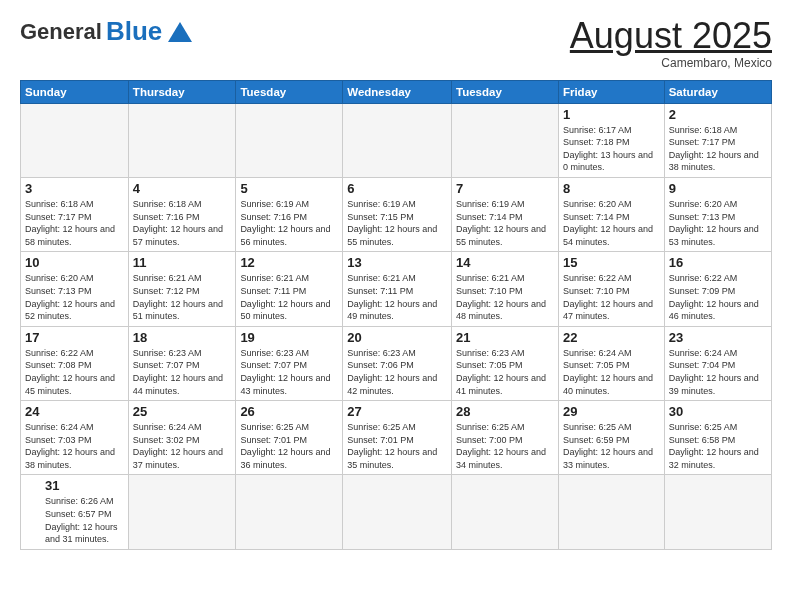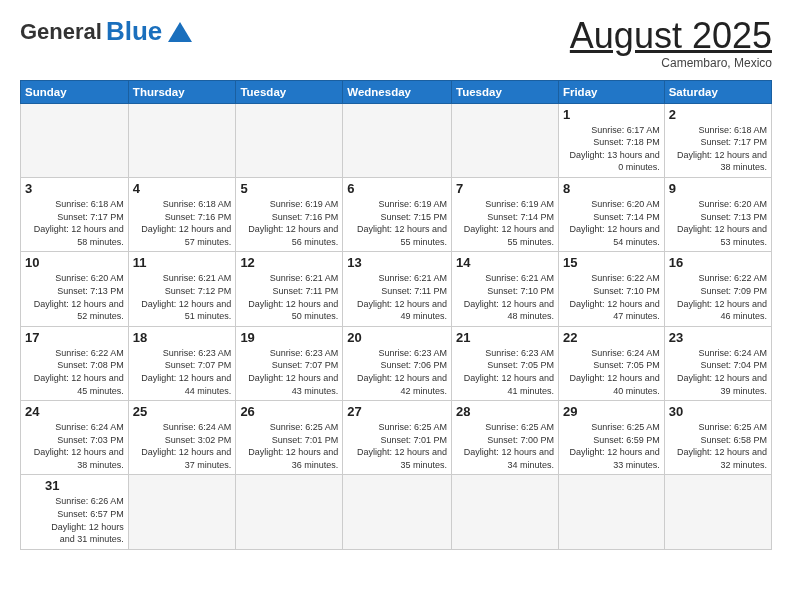--- a/index.html
+++ b/index.html
@@ -96,21 +96,20 @@
       font-size: 13px;
       font-weight: bold;
       color: #222;
       display: block;
       margin-bottom: 2px;
     }
     .day-info {
       font-size: 9px;
       color: #333;
       line-height: 1.4;
-      text-align: right;
     }
     .last-row td {
       min-height: 55px;
       padding-left: 24px;
     }
   </style>
 </head>
 <body>
 
 <div class="page">

